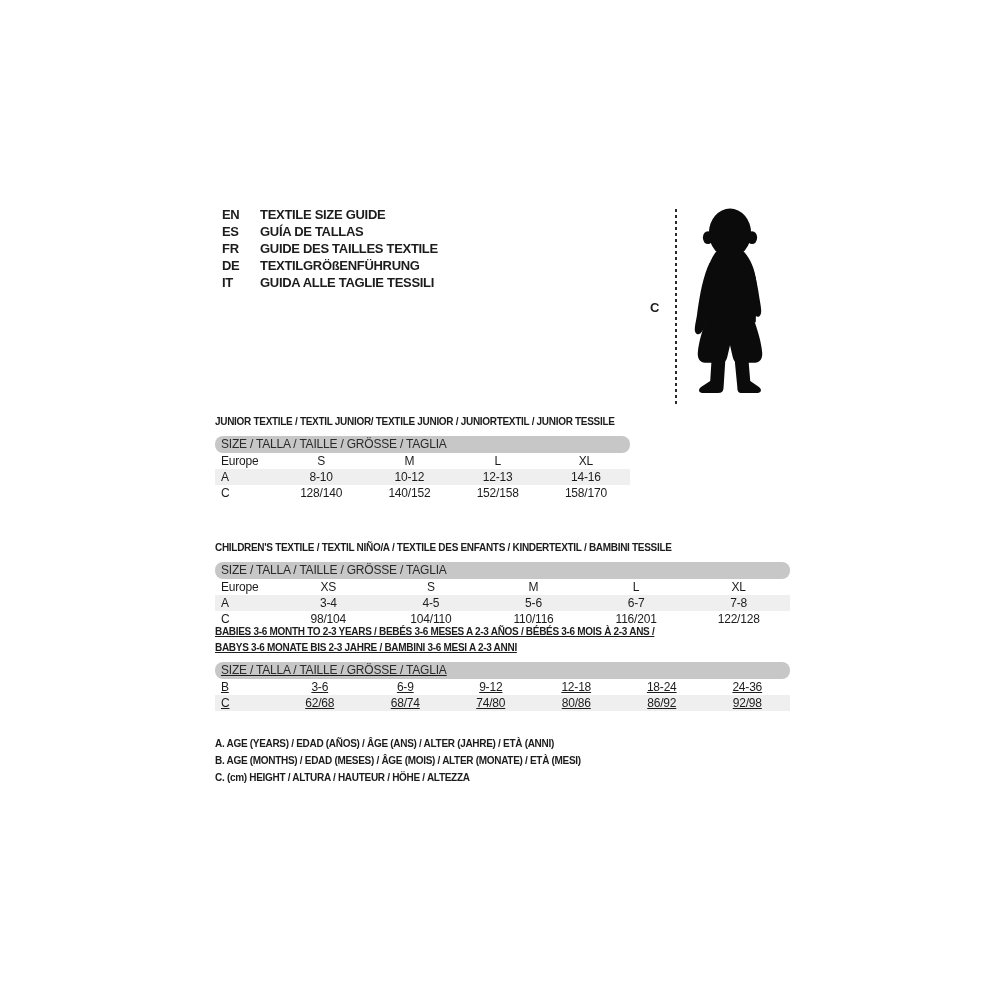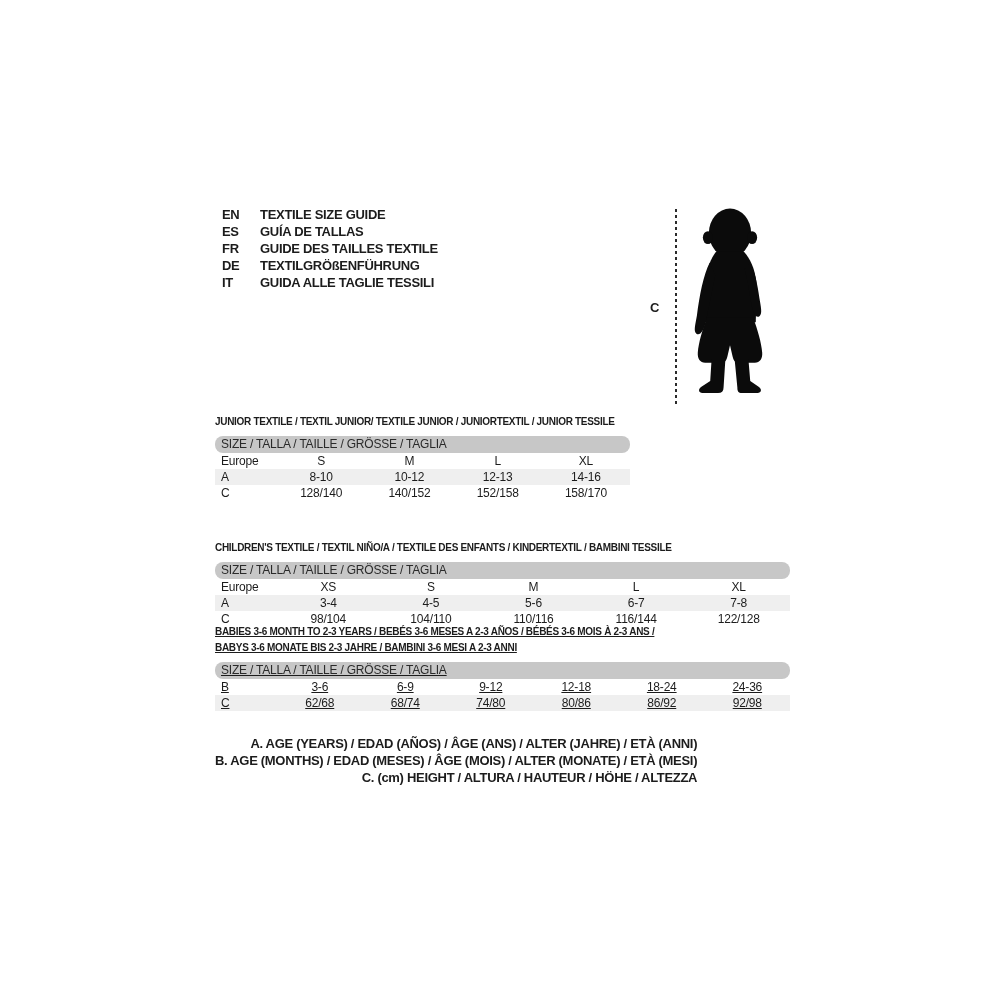--- a/index.html
+++ b/index.html
@@ -33,21 +33,21 @@
   .trow.shaded{background:var(--shade);}
   .cell{text-align:center;overflow:hidden;white-space:nowrap;}
   .cell.label{text-align:left;padding-left:6px;}
 
   #table-junior{left:215px;top:414px;width:415px;}
   #table-children{left:215px;top:540px;width:575px;}
   #table-babies{left:215px;top:624px;width:575px;text-decoration:underline;}
 
   
   .legend{position:absolute;left:215px;top:735px;}
-  .legend-line{font-size:13px;font-weight:700;letter-spacing:-0.3px;line-height:17px;white-space:nowrap;text-align:right;}
+  .legend-line{font-size:10px;font-weight:700;letter-spacing:-0.3px;line-height:17px;white-space:nowrap;}
 </style>
 </head>
 <body>
 
 <div class="canvas">
 
   <div class="lang-block">
     <div class="lang-row">
       <span class="lang-code">EN</span>
       <span class="lang-label">TEXTILE SIZE GUIDE</span>
@@ -132,21 +132,21 @@
           <div class="cell">4-5</div>
           <div class="cell">5-6</div>
           <div class="cell">6-7</div>
           <div class="cell">7-8</div>
         </div>
         <div class="trow" style="grid-template-columns: 62px repeat(5, 1fr);">
           <div class="cell label">C</div>
           <div class="cell">98/104</div>
           <div class="cell">104/110</div>
           <div class="cell">110/116</div>
-          <div class="cell">116/144</div>
+          <div class="cell">116/201</div>
           <div class="cell">122/128</div>
         </div>
       </div>
   </div>
 
   <div class="tbl" id="table-babies">
     <div class="tbl-title">BABIES 3-6 MONTH TO 2-3 YEARS / BEBÉS 3-6 MESES A 2-3 AÑOS / BÉBÉS 3-6 MOIS À 2-3 ANS /</div>
     <div class="tbl-title">BABYS 3-6 MONATE BIS 2-3 JAHRE / BAMBINI 3-6 MESI A 2-3 ANNI</div>
     <div class="tbl-head">SIZE / TALLA / TAILLE / GRÖSSE / TAGLIA</div>
     <div>

